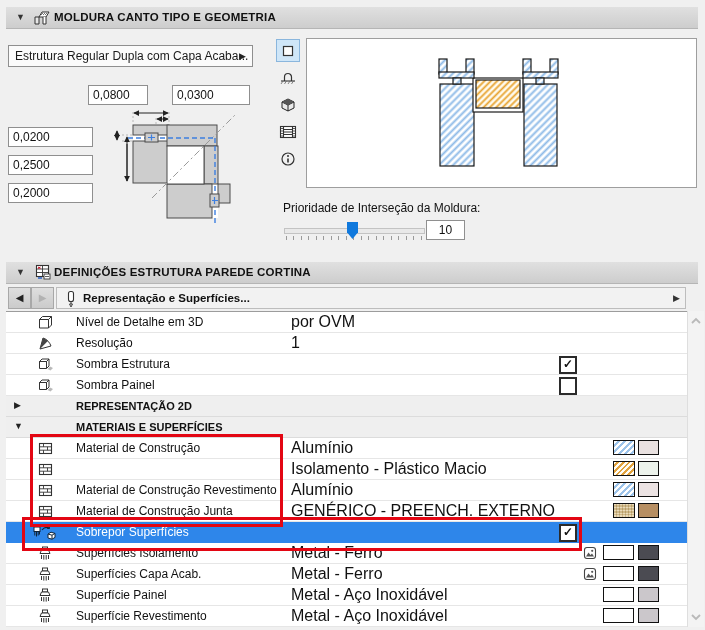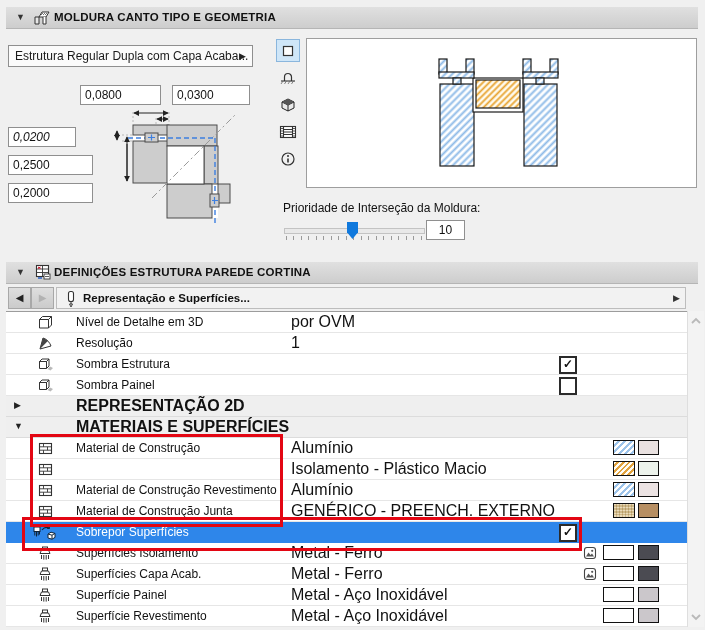--- a/index.html
+++ b/index.html
@@ -38,21 +38,21 @@
   .tabstrip .tfly{position:absolute;right:5px;top:5px;font-size:9px;color:#333;}
   
   .tbl{position:absolute;left:6px;top:311px;width:681px;border-top:1px solid #9c9c9c;background:#fff;}
   .trow{position:relative;height:21px;background:#fff;border-bottom:1px solid #e6e6e6;box-sizing:border-box;}
   .trow.grp{background:#efefef;border-bottom:1px solid #dcdcdc;}
   .trow.sel{background:#2e86ea;border-bottom:1px solid #2e86ea;}
   .trow .gtri{position:absolute;left:8px;top:4px;font-size:9px;color:#222;}
   .trow .ric{position:absolute;left:32px;top:3px;}
   .trow .ric2{position:absolute;left:26px;top:3px;}
   .trow .rlabel{position:absolute;left:70px;top:0;line-height:20px;font-size:12px;color:#111;white-space:nowrap;}
-  .trow .glabel{position:absolute;left:70px;top:0;line-height:20px;font-size:16px;font-weight:700;color:#111;white-space:nowrap;}
+  .trow .glabel{position:absolute;left:70px;top:0;line-height:20px;font-size:11px;font-weight:700;color:#111;white-space:nowrap;}
   .trow.sel .rlabel{color:#fff;}
   .trow .rvalue{position:absolute;left:285px;top:0;line-height:20px;font-size:16px;color:#111;white-space:nowrap;}
   .cbx{position:absolute;left:553px;top:2px;width:14px;height:14px;border:2px solid #2b2b2b;background:#fff;
        text-align:center;line-height:13px;font-size:12px;font-weight:700;color:#111;cursor:pointer;}
   .sw{position:absolute;top:2px;height:15px;border:1px solid #111;box-sizing:border-box;cursor:pointer;}
   .sw1{left:607px;width:22px;}
   .sw2{left:632px;width:21px;}
   .sww{left:597px;width:31px;background:#fff;}
   .tex{position:absolute;left:577px;top:3px;cursor:pointer;}
   .hatch-blue{background:repeating-linear-gradient(135deg,#fff 0,#fff 2.5px,#9cc3ea 2.5px,#9cc3ea 4.5px);}
@@ -79,23 +79,23 @@
     </svg>
   </span>
   <span class="htitle">MOLDURA CANTO TIPO E GEOMETRIA</span>
 </div>
 
 <div class="drop">
   <span>Estrutura Regular Dupla com Capa Acaba...</span>
   <span class="fly">▶</span>
 </div>
 
-<input class="fld" style="left: 80px; top: 85px; width: 81px;" value="0,0800">
+<input class="fld" style="left: 88px; top: 85px; width: 60px;" value="0,0800">
 <input class="fld" style="left: 172px; top: 85px; width: 78px;" value="0,0300">
-<input class="fld" style="left: 8px; top: 127px; width: 68px; font-style: italic;" value="0,0200">
+<input class="fld" style="left: 8px; top: 127px; width: 85px;" value="0,0200">
 <input class="fld" style="left: 8px; top: 155px; width: 85px;" value="0,2500">
 <input class="fld" style="left: 8px; top: 183px; width: 85px;" value="0,2000">
 
 <svg class="abs" style="left:112px;top:102px" width="130" height="142" viewBox="0 0 130 142">
   <defs>
     <marker id="ar" viewBox="0 0 8 8" refX="7" refY="4" markerWidth="6" markerHeight="6" orient="auto-start-reverse">
       <path d="M0 0 L8 4 L0 8 z" fill="#222"></path>
     </marker>
   </defs>
 

